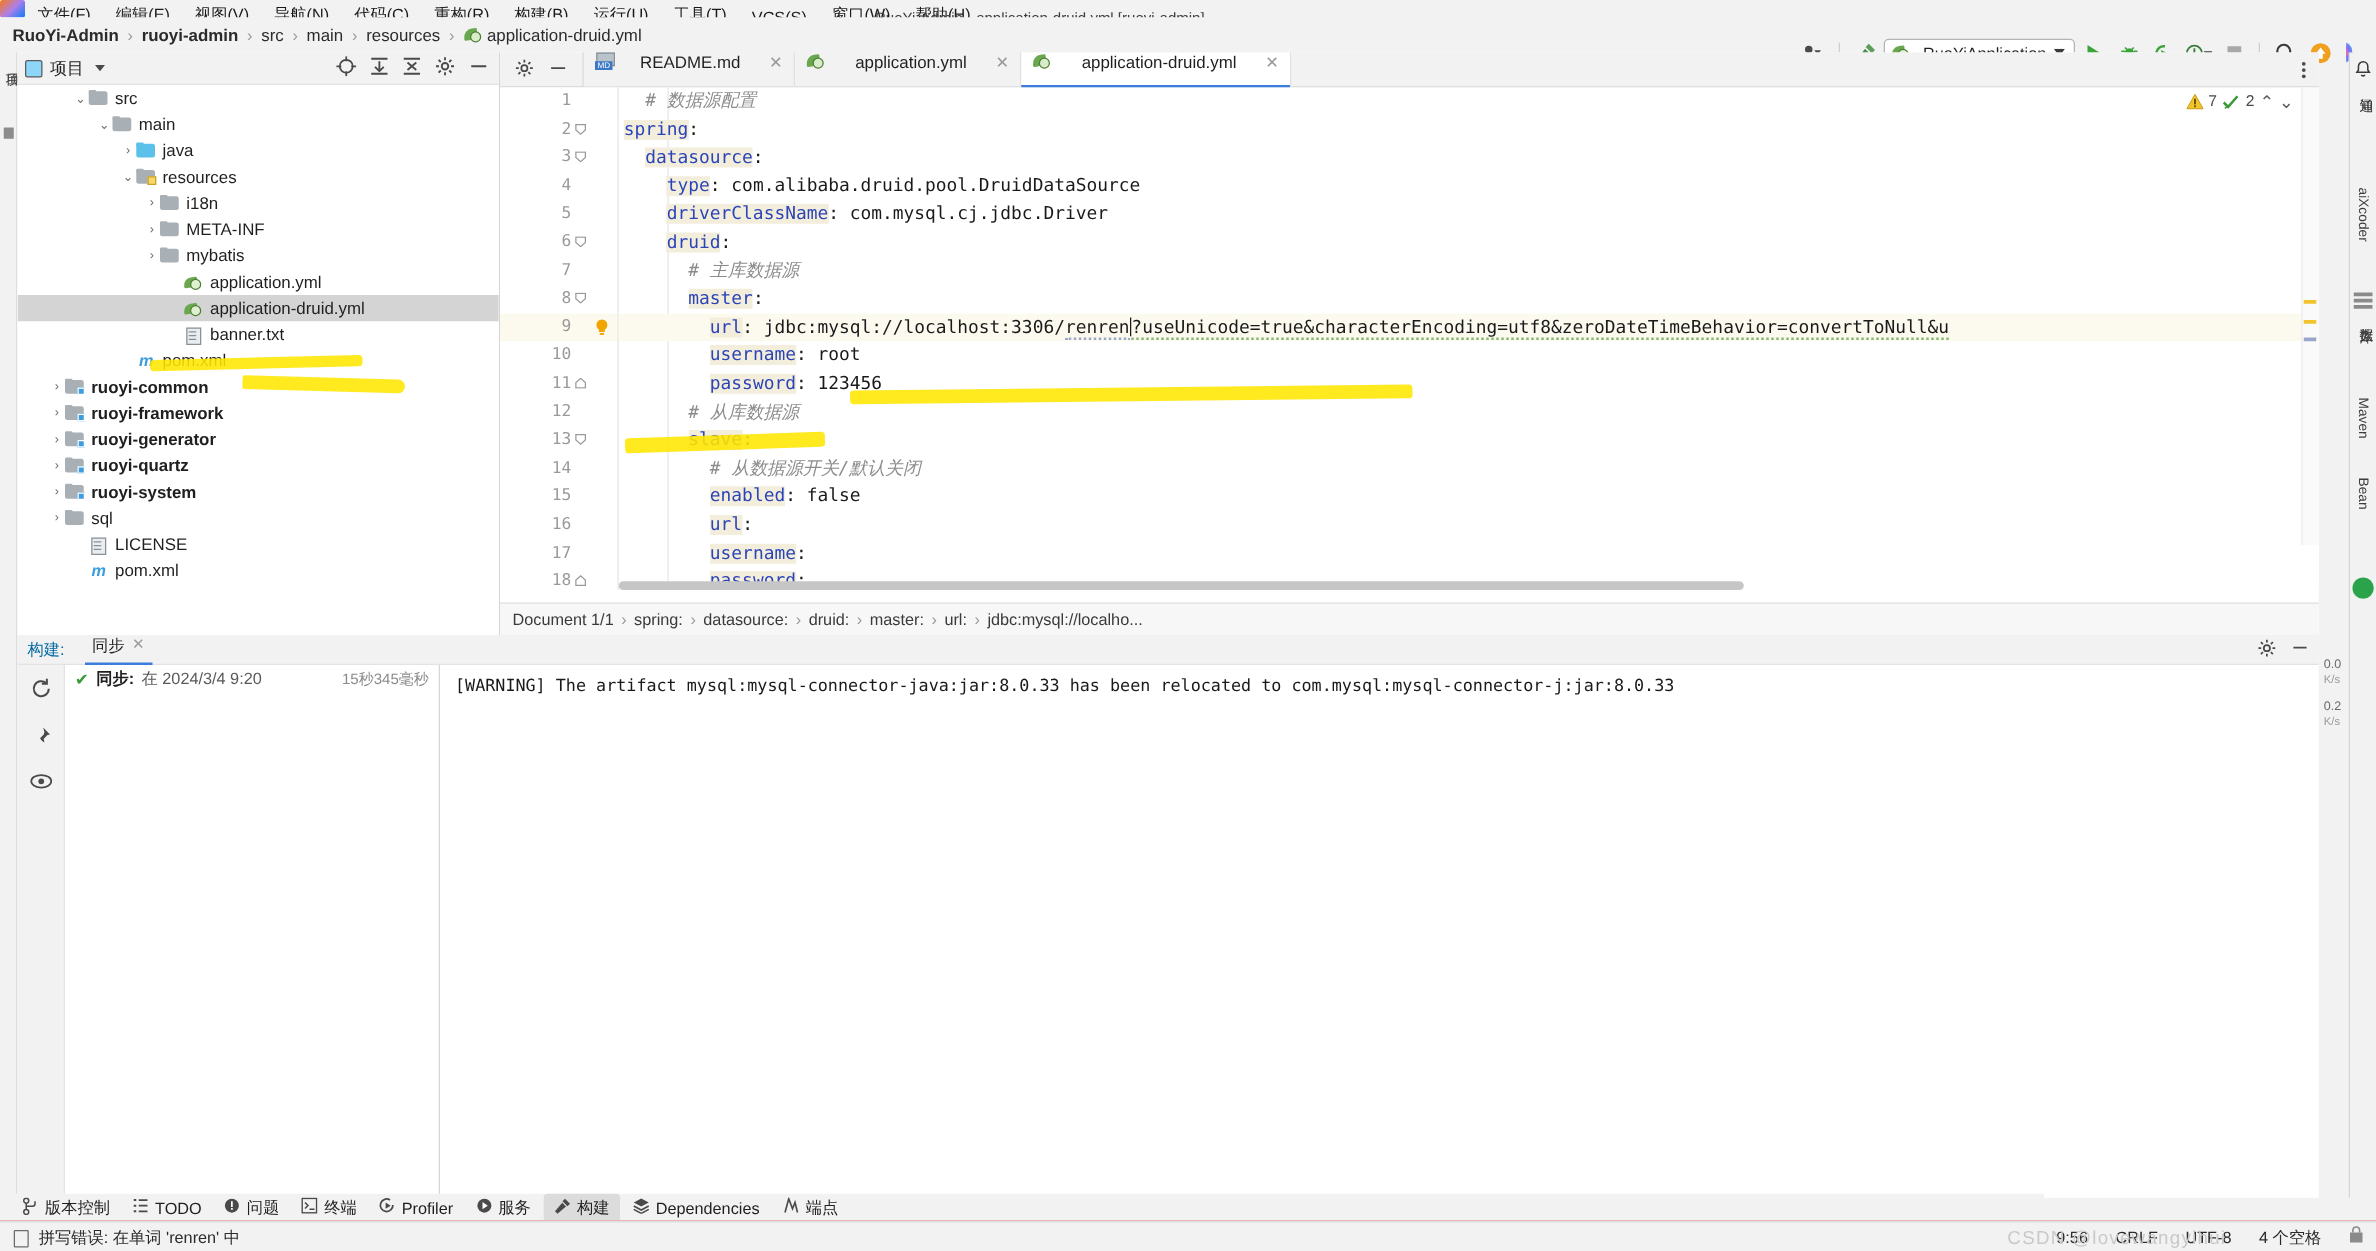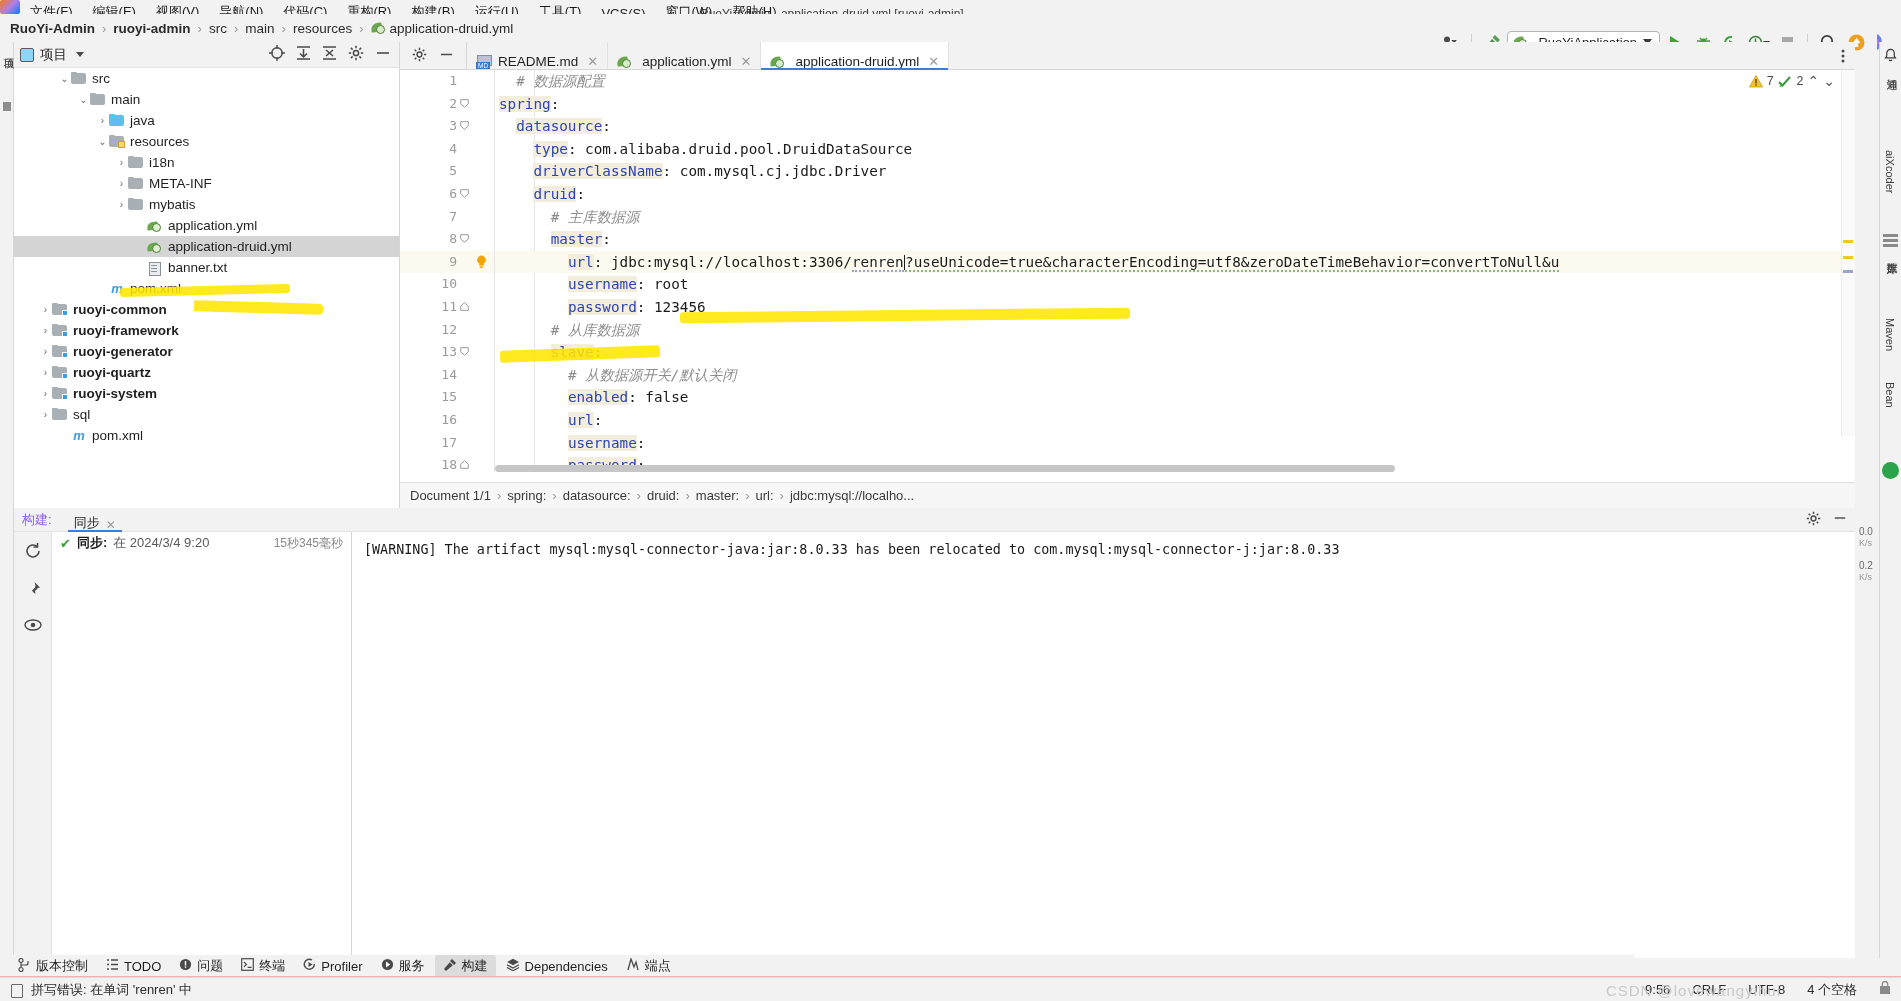--- a/index.html
+++ b/index.html
@@ -80,21 +80,21 @@
   .tlabel.bold{font-weight:bold;}
 
   
   .hl { position:absolute; background:#ffe600; opacity:.88; border-radius:3px; pointer-events:none; }
 
   
   .editor { position:absolute; left:400px; top:42px; width:1455px; height:466px; background:#fff; }
   .tabsrow { height:28px; background:#f2f2f2; display:flex; align-items:stretch;
      border-bottom:1px solid #d6d6d6; }
   .tb-left { display:flex; align-items:center; gap:12px; padding:0 12px; border-right:1px solid #d6d6d6; }
-  .etab { display:flex; align-items:flex-end; gap:6px; padding:0 9px; font-size:13.5px; background:#f2f2f2;
+  .etab { display:flex; align-items:flex-start; gap:20px; padding:0 9px; font-size:13.5px; background:#f2f2f2;
      border-right:1px solid #e0e0e0; cursor:default; position:relative; }
   .etab.active { background:#fff; }
   .etab.active:after { content:""; position:absolute; left:0; right:0; bottom:-1px; height:2px; background:#3b7ddd; }
   .etab .x { color:#9a9a9a; font-size:13px; margin-left:3px; }
   .mdicon{width:16px;height:14px;position:relative;}
   .mdicon:before{content:"";position:absolute;left:1px;top:0;width:13px;height:9px;background:#b9c3cc;border:1px solid #8a9097;}
   .mdicon:after{content:"MD";position:absolute;left:0;bottom:0;font-size:6.5px;line-height:7px;color:#fff;background:#3c78c8;padding:0 2px;}
   .tabs-right{margin-left:auto;display:flex;align-items:center;padding:0 10px;color:#5a5a5a;}
 
   .codewrap { position:absolute; top:28px; left:0; right:0; bottom:36px; background:#fff; overflow:hidden; }
@@ -126,22 +126,22 @@
   .rmark { position:absolute; right:2px; width:10px; height:3px; }
 
   .bcbar { position:absolute; left:0; right:0; bottom:0; height:26px; background:#f7f7f7;
      border-top:1px solid #e0e0e0; display:flex; align-items:center; padding-left:10px; font-size:13px; color:#3a3a3a; }
   .bcbar .sep{color:#9a9a9a;padding:0 6px;}
 
   
   .buildwin { position:absolute; left:14px; top:508px; width:1841px; height:450px; background:#fff; }
   .buildhdr { height:24px; background:#f2f2f2; display:flex; align-items:center; padding-left:8px;
       font-size:13px; border-bottom:1px solid #e3e3e3; position:relative;}
-  .buildhdr .lbl{color:#8b5cf6;}
-  .btab { margin-left:16px; padding:0 6px; position:relative; display:flex; align-items:flex-end; gap:6px; height:24px; }
+  .buildhdr .lbl{color:#0369a1;}
+  .btab { margin-left:16px; padding:0 6px; position:relative; display:flex; align-items:flex-start; gap:6px; height:24px; }
   .btab.active:after{content:"";position:absolute;left:0;right:0;bottom:-1px;height:2.5px;background:#3b7ddd;}
   .bhdr-right{margin-left:auto;display:flex;align-items:center;gap:12px;padding-right:8px;color:#555;}
 
   .buildbody { position:absolute; top:24px; left:0; right:0; bottom:0; display:flex; }
   .bside { width:38px; background:#f2f2f2; border-right:1px solid #e3e3e3; padding-top:10px;
       display:flex; flex-direction:column; align-items:center; gap:18px; }
   .btree { width:300px; border-right:1px solid #d6d6d6; background:#fff; }
   .btree-row { display:flex; align-items:center; height:22px; padding:0 8px; font-size:13px; gap:6px; }
   .btree-row .time{margin-left:auto;color:#8a8a8a;font-size:12px;}
   .check{color:#3a9a3a;font-size:13px;}
@@ -436,20 +436,26 @@
         </div>
         <div class="trow">
           <span style="flex:0 0 25px"></span>
           <span class="arrow">›</span>
           <span class="ficon folder"></span>
           <span class="tlabel">sql</span>
         </div>
         <div class="trow">
           <span style="flex:0 0 44px"></span>
           <span class="arrow"></span>
+          <span class="txticon"></span>
+          <span class="tlabel">LICENSE</span>
+        </div>
+        <div class="trow">
+          <span style="flex:0 0 44px"></span>
+          <span class="arrow"></span>
           <span class="micon">m</span>
           <span class="tlabel">pom.xml</span>
         </div>
       </div>
 
     <div class="hl" style="left:106px; top:244px; width:170px; height:9px; transform:rotate(-1.4deg);"></div>
     <div class="hl" style="left:180px; top:260px; width:130px; height:11px; transform:rotate(1.6deg); border-radius:2px 8px 8px 2px;"></div>
   </div>
 
   <div class="editor">

